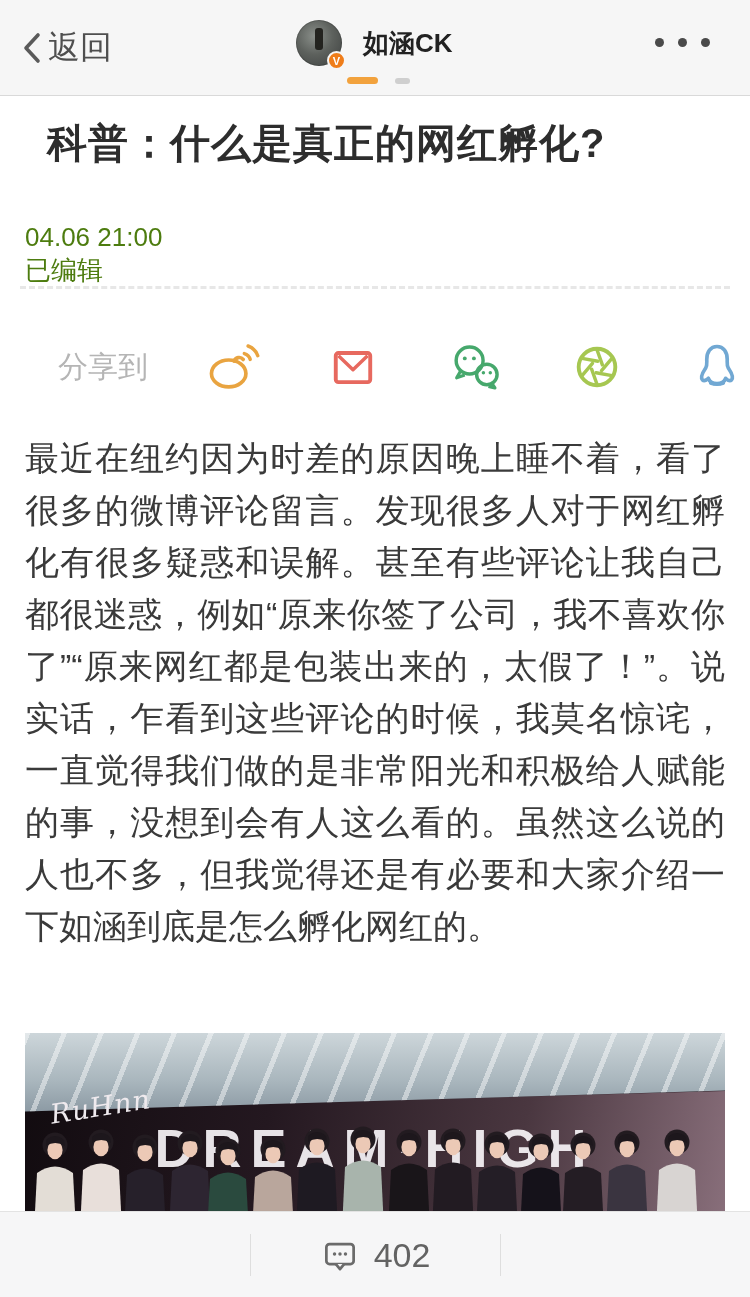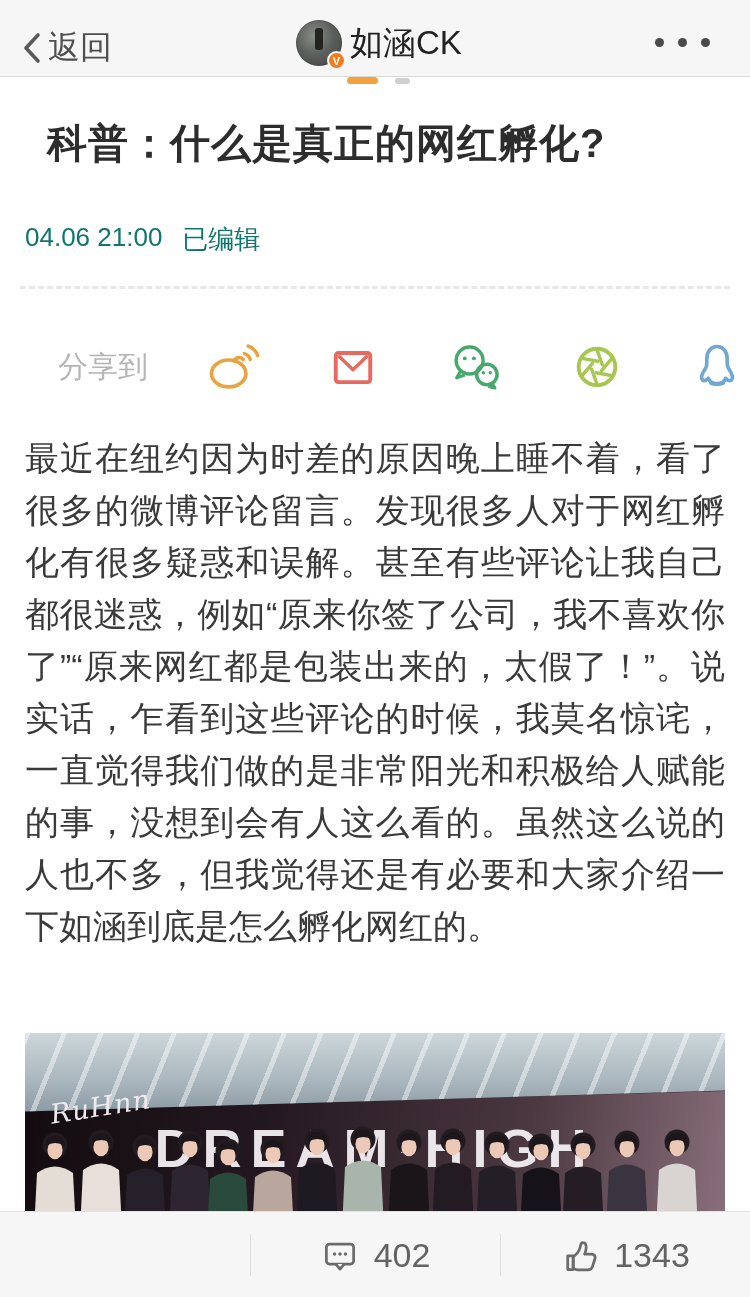--- a/index.html
+++ b/index.html
@@ -3,21 +3,21 @@
 <meta charset="utf-8">
 <style>
   html,body{margin:0;padding:0;}
   body{
     width:750px;height:1297px;position:relative;overflow:hidden;
     background:#ffffff;
     font-family:"Liberation Sans", sans-serif;
   }
   
   .topbar{
-    position:absolute;top:0;left:0;width:750px;height:77px;
+    position:absolute;top:0;left:0;width:750px;height:96px;
     background:#f6f6f6;border-bottom:1px solid #d9d9d9;box-sizing:border-box;
   }
   .back{
     position:absolute;left:22px;top:26px;display:flex;align-items:center;
     color:#4f4f4f;font-size:32px;cursor:pointer;
   }
   .back svg{margin-right:6px;}
   .profile{
     position:absolute;left:296px;top:20px;display:flex;align-items:center;cursor:pointer;
   }
@@ -25,33 +25,33 @@
     width:46px;height:46px;border-radius:50%;position:relative;flex:0 0 auto;
     background:radial-gradient(circle at 40% 35%, #8a8f8a 0%, #5d615d 45%, #3c3f3e 100%);
     box-shadow:inset 0 0 0 1px rgba(0,0,0,.15);
   }
   .avatar .fig{position:absolute;left:19px;top:8px;width:8px;height:22px;background:#23231f;border-radius:3px;}
   .vbadge{
     position:absolute;right:-4px;bottom:-4px;width:19px;height:19px;border-radius:50%;
     background:#ef7d1a;border:2px solid #f6f6f6;color:#fff;font-size:11px;font-weight:bold;
     display:flex;align-items:center;justify-content:center;box-sizing:border-box;
   }
-  .uname{margin-left:8px;font-size:33px;color:#222;}
+  .uname{margin-left:21px;font-size:26px;color:#222;font-weight:bold;}
   .pager{position:absolute;left:347px;top:77px;display:flex;align-items:center;}
   .pill-a{width:31px;height:7px;border-radius:4px;background:#f2a23d;}
   .pill-b{width:15px;height:6px;border-radius:3px;background:#cfcfcf;margin-left:17px;}
   .more{position:absolute;right:40px;top:38px;display:flex;cursor:pointer;}
   .more i{width:9px;height:9px;border-radius:50%;background:#4a4a4a;margin-left:14px;}
   
   .title{
     position:absolute;left:25px;top:116px;width:700px;
     font-size:40px;line-height:1.35;font-weight:600;color:#2d2d2d;letter-spacing:1px;margin-left:22px;
   }
   .meta{
-    position:absolute;left:25px;top:222px;font-size:26px;color:#0f766e;display:flex;
+    position:absolute;left:25px;top:222px;font-size:26px;color:#4d7c0f;display:flex;flex-direction:column;
   }
   .meta span{margin-right:20px;}
   .dashline{
     position:absolute;left:20px;top:286px;width:710px;border-top:3px dashed #e7e7e7;
   }
   .sharerow{
     position:absolute;left:0;top:333px;width:750px;height:68px;
     display:flex;align-items:center;margin-left:28px;
   }
   .sharelabel{position:absolute;left:30px;font-size:30px;color:#b5b5b5;}
@@ -271,20 +271,13 @@
     <svg viewBox="0 0 44 44">
       <rect x="7" y="10" width="30" height="22" rx="3.5" fill="none" stroke="#6b6b6b" stroke-width="3"></rect>
       <path d="M17.5 32 L22 37.5 L26.5 32" fill="#f6f6f7" stroke="#6b6b6b" stroke-width="3" stroke-linejoin="round"></path>
       <circle cx="16" cy="21" r="1.9" fill="#6b6b6b"></circle>
       <circle cx="22" cy="21" r="1.9" fill="#6b6b6b"></circle>
       <circle cx="28" cy="21" r="1.9" fill="#6b6b6b"></circle>
     </svg>
     <span>402</span>
   </div>
   <div class="fdiv" style="left:500px"></div>
-  <div class="fgroup" style="left:500px">
-    <svg viewBox="0 0 44 44">
-      <path d="M8.5 23 h6 v15 h-6 z" fill="none" stroke="#6b6b6b" stroke-width="3" stroke-linejoin="round"></path>
-      <path d="M14.5 24 c3.5-2.5 6.5-6 7.5-10 c0.5-2.2 0.6-5.5 3.2-5.5 c2.6 0 3.6 2.3 3.6 5.2 c0 3-1 5.2-1.7 7.3 h7.6 c2.7 0 4.6 2.2 3.7 5.1 l-2.6 8.4 c-0.8 2.6-2.2 3.9-5.2 3.9 h-10.6 c-2.2 0-4-0.9-5.5-2.1 z" fill="none" stroke="#6b6b6b" stroke-width="3" stroke-linejoin="round"></path>
-    </svg>
-    <span>1343</span>
-  </div>
 </div>
 
 </body></html>

